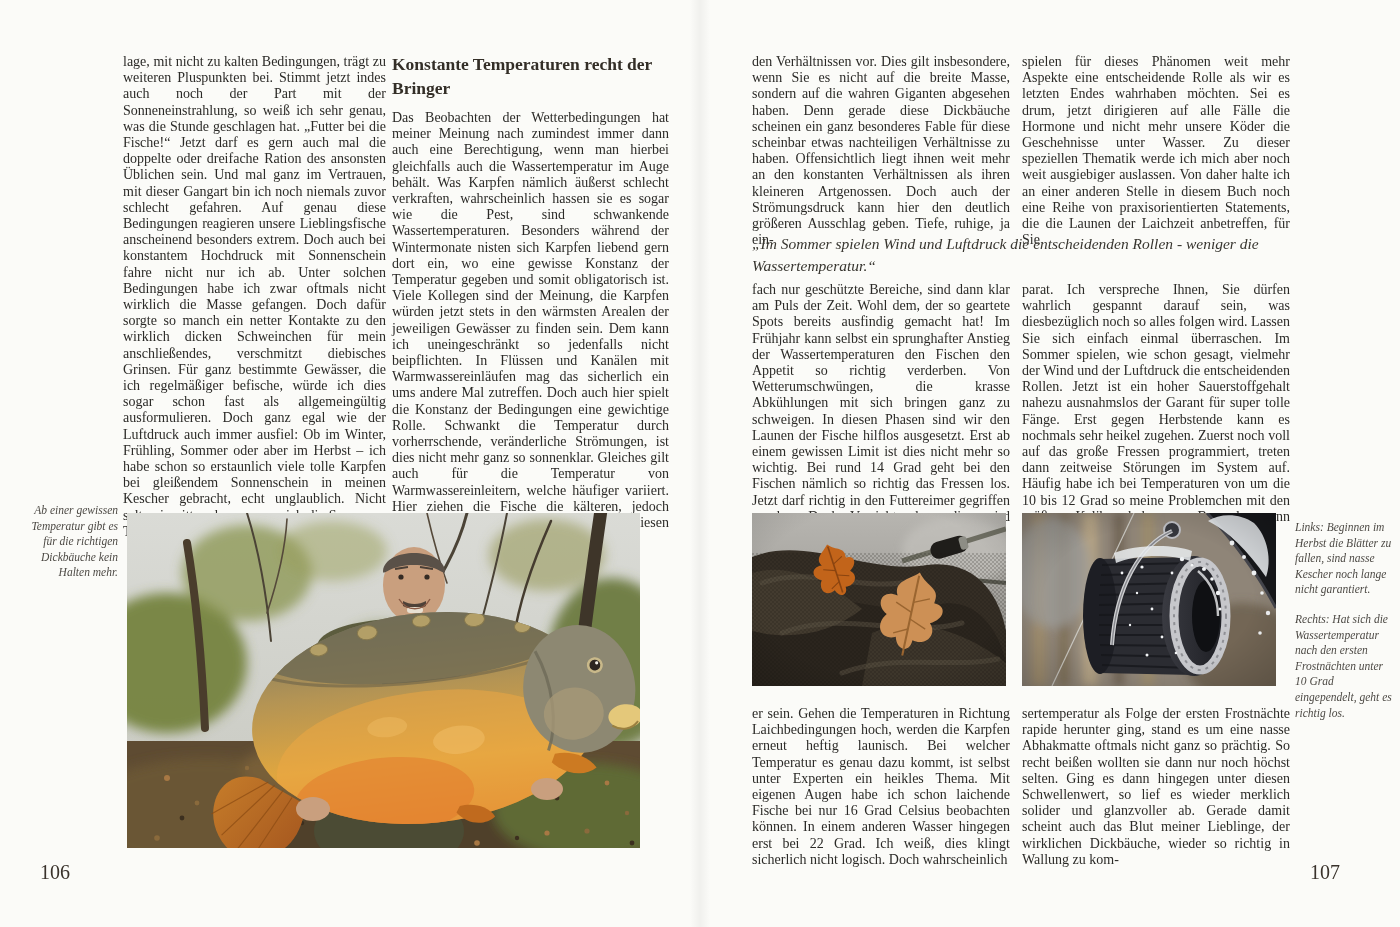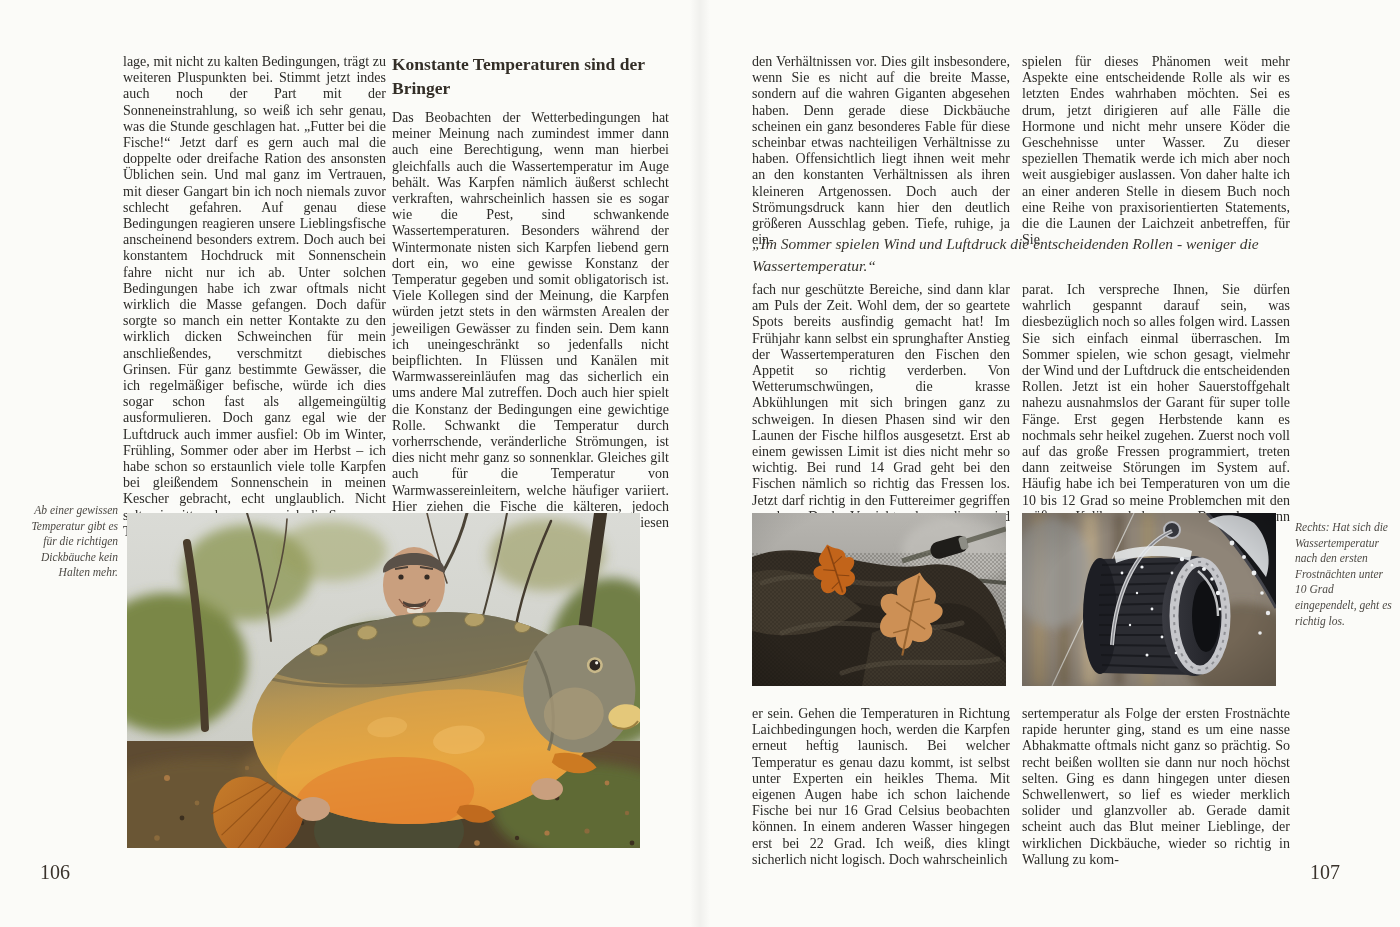--- a/index.html
+++ b/index.html
@@ -44,21 +44,21 @@
 
 <div class="gutter"></div>
 
 <div class="margin-note right-align" style="left:16px;top:503px;width:102px;">
   <div class="note-block">Ab einer gewissen Temperatur gibt es für die richtigen Dickbäuche kein Halten mehr.</div>
 </div>
 
 <div class="col" style="left:123px;top:54px;width:263px;">lage, mit nicht zu kalten Bedingungen, trägt zu weiteren Pluspunkten bei. Stimmt jetzt indes auch noch der Part mit der Sonneneinstrahlung, so weiß ich sehr genau, was die Stunde geschlagen hat. „Futter bei die Fische!“ Jetzt darf es gern auch mal die doppelte oder dreifache Ration des ansonsten Üblichen sein. Und mal ganz im Vertrauen, mit dieser Gangart bin ich noch niemals zuvor schlecht gefahren. Auf genau diese Bedingungen reagieren unsere Lieblingsfische anscheinend besonders extrem. Doch auch bei konstantem Hochdruck mit Sonnenschein fahre nicht nur ich ab. Unter solchen Bedingungen habe ich zwar oftmals nicht wirklich die Masse gefangen. Doch dafür sorgte so manch ein netter Kontakte zu den wirklich dicken Schweinchen für mein anschließendes, verschmitzt diebisches Grinsen. Für ganz bestimmte Gewässer, die ich regelmäßiger befische, würde ich dies sogar schon fast als allgemeingültig ausformulieren. Doch ganz egal wie der Luftdruck auch immer ausfiel: Ob im Winter, Frühling, Sommer oder aber im Herbst – ich habe schon so erstaunlich viele tolle Karpfen bei gleißendem Sonnenschein in meinen Kescher gebracht, echt unglaublich. Nicht selten inmitten dann, wenn sich die Sonne zur Tagesmitte in ihrem Zenit befand.</div>
 
 <div style="position:absolute;left:392px;top:53px;width:277px;">
-  <h2 class="heading">Konstante Temperaturen sind der Bringer</h2>
+  <h2 class="heading">Konstante Temperaturen recht der Bringer</h2>
   <div class="col" style="position:static;">Das Beobachten der Wetterbedingungen hat meiner Meinung nach zumindest immer dann auch eine Berechtigung, wenn man hierbei gleichfalls auch die Wassertemperatur im Auge behält. Was Karpfen nämlich äußerst schlecht verkraften, wahrscheinlich hassen sie es sogar wie die Pest, sind schwankende Wassertemperaturen. Besonders während der Wintermonate nisten sich Karpfen liebend gern dort ein, wo eine gewisse Konstanz der Temperatur gegeben und somit obligatorisch ist. Viele Kollegen sind der Meinung, die Karpfen würden jetzt stets in den wärmsten Arealen der jeweiligen Gewässer zu finden sein. Dem kann ich uneingeschränkt so jedenfalls nicht beipflichten. In Flüssen und Kanälen mit Warmwassereinläufen mag das sicherlich ein ums andere Mal zutreffen. Doch auch hier spielt die Konstanz der Bedingungen eine gewichtige Rolle. Schwankt die Temperatur durch vorherrschende, veränderliche Strömungen, ist dies nicht mehr ganz so sonnenklar. Gleiches gilt auch für die Temperatur von Warmwassereinleitern, welche häufiger variiert. Hier ziehen die Fische die kälteren, jedoch zuverlässig gleich temperierten Bereiche diesen schwanken-</div>
 </div>
 
 <div class="photo" style="left:127px;top:513px;width:513px;height:335px;">
   <svg width="513" height="335" viewBox="0 0 513 335">
     <defs>
       <linearGradient id="sky" x1="0" y1="0" x2="0" y2="1">
         <stop offset="0" stop-color="#dadbd6"></stop>
           <stop offset="1" stop-color="#c7c8c0"></stop>
       </linearGradient>
@@ -339,20 +339,21 @@
         <circle cx="125" cy="142" r="1.5"></circle>
         <circle cx="154" cy="140" r="1.3"></circle>
     </g>
     <path d="M186,8 C206,18 226,38 244,64 C250,48 246,24 232,10 C218,0 198,0 186,8 Z" fill="#e9ecef" opacity="0.9"></path>
     <path d="M92,40 C112,32 150,30 170,38 L168,48 C148,40 112,42 94,50 Z" fill="#e9ecef" opacity="0.85"></path>
     <rect width="254" height="173" fill="url(#vig2)"></rect>
   </svg>
 </div>
 
 <div class="margin-note" style="left:1295px;top:520px;width:100px;">
+  <div class="note-block">Links: Beginnen im Herbst die Blätter zu fallen, sind nasse Kescher noch lange nicht garantiert.</div>
   <div class="note-block">Rechts: Hat sich die Wassertemperatur nach den ersten Frostnächten unter 10 Grad eingependelt, geht es richtig los.</div>
 </div>
 
 <div class="col" style="left:752px;top:706px;width:258px;">er sein. Gehen die Temperaturen in Richtung Laichbedingungen hoch, werden die Karpfen erneut heftig launisch. Bei welcher Temperatur es genau dazu kommt, ist selbst unter Experten ein heikles Thema. Mit eigenen Augen habe ich schon laichende Fische bei nur 16 Grad Celsius beobachten können. In einem anderen Wasser hingegen erst bei 22 Grad. Ich weiß, dies klingt sicherlich nicht logisch. Doch wahrscheinlich</div>
 
 <div class="col" style="left:1022px;top:706px;width:268px;">sertemperatur als Folge der ersten Frostnächte rapide herunter ging, stand es um eine nasse Abhakmatte oftmals nicht ganz so prächtig. So recht beißen wollten sie dann nur noch höchst selten. Ging es dann hingegen unter diesen Schwellenwert, so lief es wieder merklich solider und glanzvoller ab. Gerade damit scheint auch das Blut meiner Lieblinge, der wirklichen Dickbäuche, wieder so richtig in Wallung zu kom-</div>
 
 <div class="page-num" style="left:1310px;top:861px;width:52px;">107</div>
 
 </body></html>

